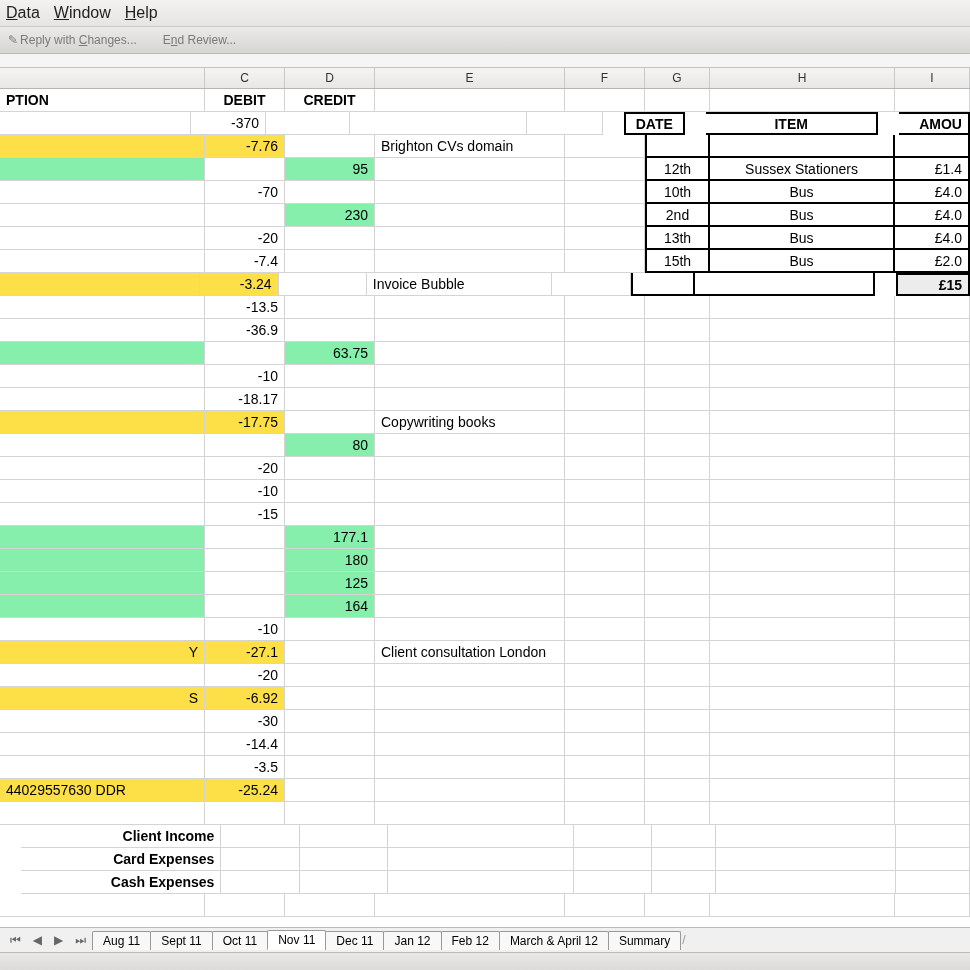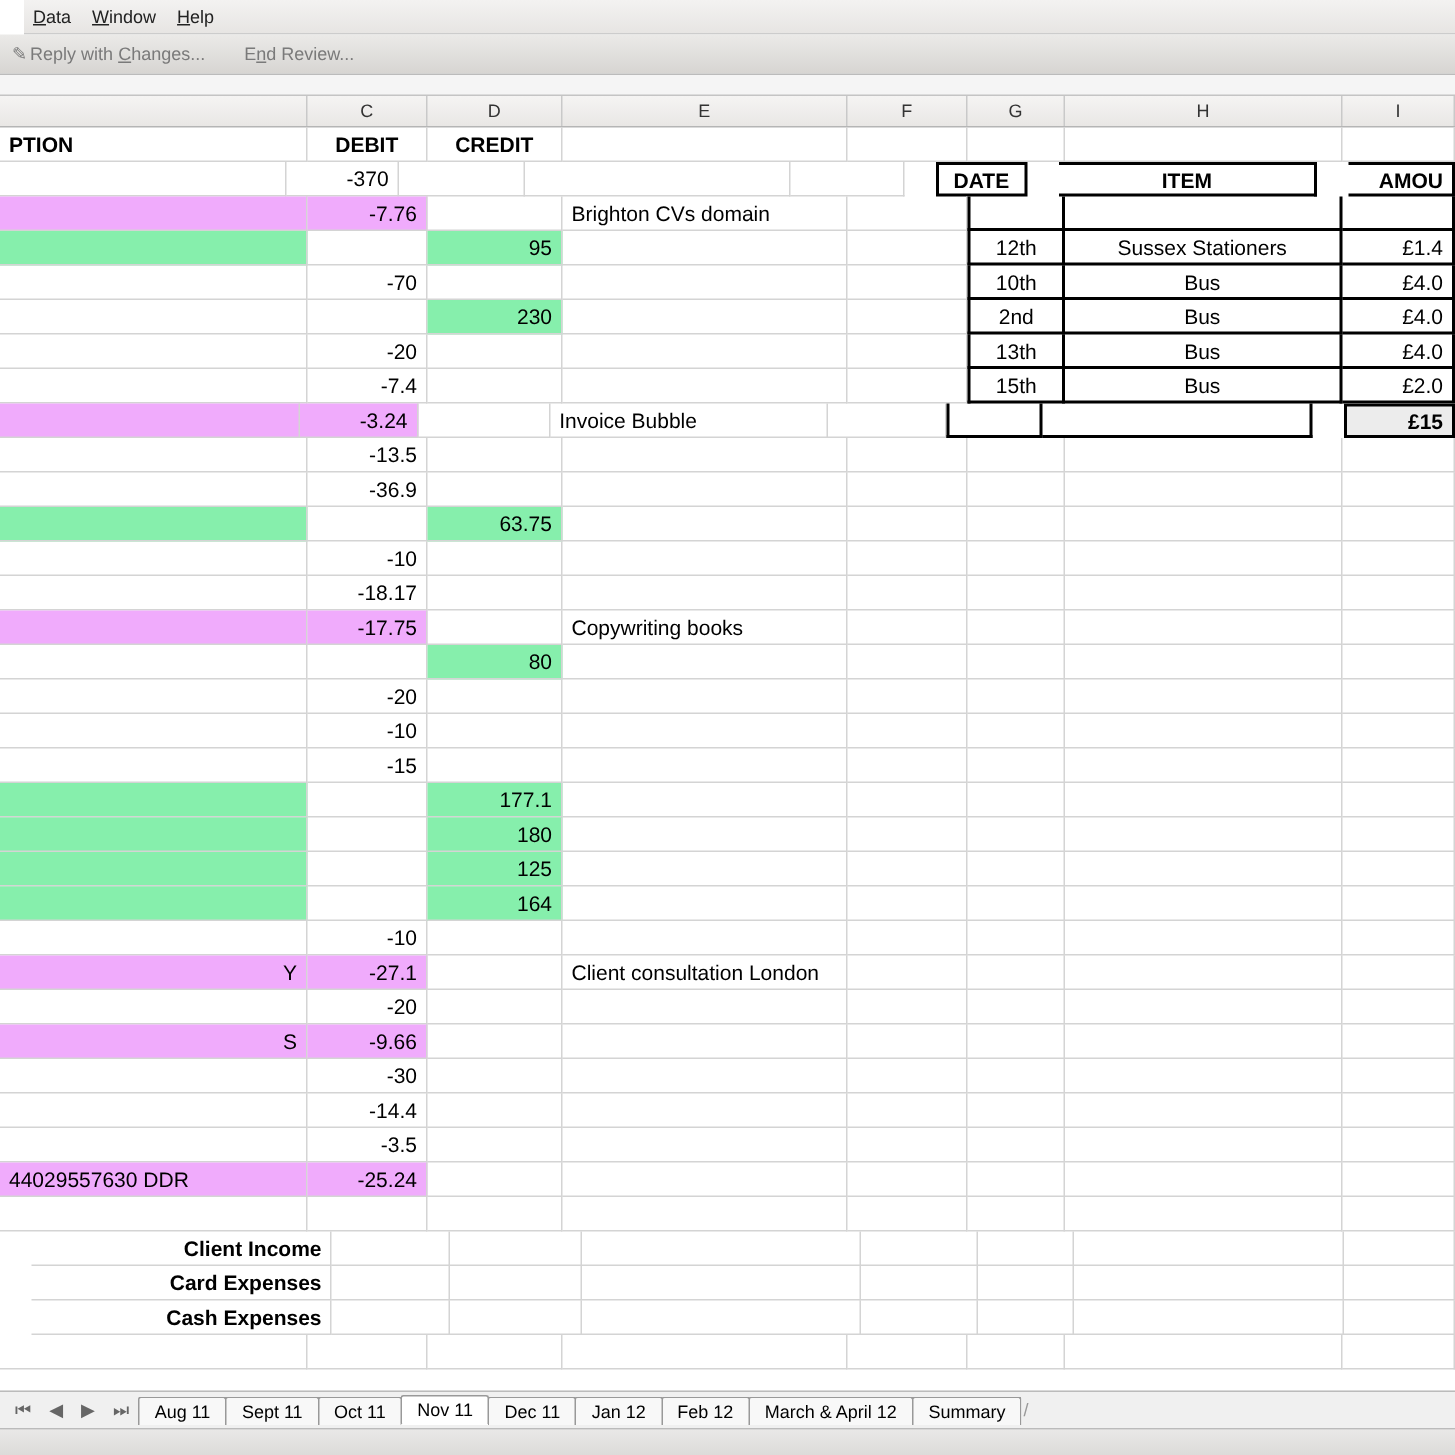--- a/index.html
+++ b/index.html
@@ -10,24 +10,23 @@
   width: 970px;
   height: 970px;
   overflow: hidden;
   position: relative;
 }
 .menubar {
   background: linear-gradient(#f3f2f1, #e7e5e3);
   padding: 4px 6px;
   display: flex;
   gap: 14px;
-  font-size: 12px;
+  font-size: 16px;
   color: #222;
   border-bottom: 1px solid #ccc;
-  margin-left: 16px;
 }
 .menubar span .ul { text-decoration: underline; }
 .toolbar {
   background: linear-gradient(#ebeae8, #d7d5d2);
   padding: 6px 8px;
   display: flex;
   gap: 26px;
   font-size: 12px;
   color: #7a7a7a;
   border-bottom: 1px solid #bbb;
@@ -66,21 +65,21 @@
 }
 .cB { width: 205px; }
 .cC { width: 80px; justify-content: flex-end; }
 .cD { width: 90px; justify-content: flex-end; }
 .cE { width: 190px; }
 .cF { width: 80px; }
 .cG { width: 65px; justify-content: center; }
 .cH { width: 185px; justify-content: center; }
 .cI { width: 75px; justify-content: flex-end; }
 .hdr { font-weight: bold; }
-.yellow { background: #f0abfc; }
+.yellow { background: #fde047; }
 .blue { background: #86efac; }
 .thk-t { border-top: 2px solid #000 !important; }
 .thk-b { border-bottom: 2px solid #000 !important; }
 .thk-l { border-left: 2px solid #000 !important; }
 .thk-r { border-right: 2px solid #000 !important; }
 .bold { font-weight: bold; margin-left: 21px; }
 .rt { justify-content: flex-end !important; text-align: right; }
 .total-cell { border: 2px solid #000; background: #ececec; }
 .tabs {
   position: absolute;
@@ -406,21 +405,21 @@
       <div class="cell cE"></div>
       <div class="cell cF"></div>
       <div class="cell cG"></div>
       <div class="cell cH"></div>
       <div class="cell cI"></div>
     </div>
     <div class="row">
       <div class="cell cB yellow" style="justify-content: flex-end;">
         <span style="width:100%;text-align:right">S</span>
       </div>
-      <div class="cell cC yellow">-9.66</div>
+      <div class="cell cC yellow">-6.92</div>
       <div class="cell cD"></div>
       <div class="cell cE"></div>
       <div class="cell cF"></div>
       <div class="cell cG"></div>
       <div class="cell cH"></div>
       <div class="cell cI"></div>
     </div>
     <div class="row">
       <div class="cell cB"></div>
       <div class="cell cC">-30</div>

